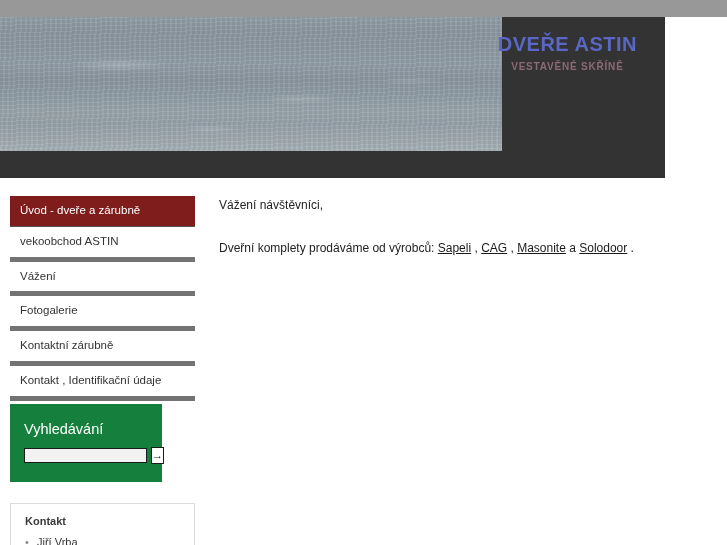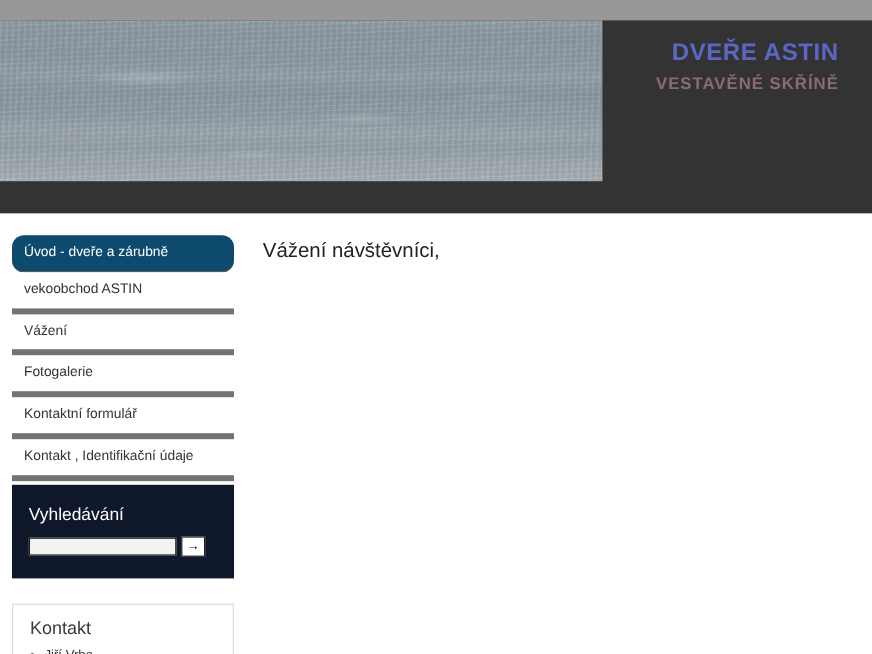--- a/index.html
+++ b/index.html
@@ -10,21 +10,21 @@
     height: 545px;
     overflow: hidden;
     background: #ffffff;
     font-family: "Liberation Sans", sans-serif;
   }
 
   
   #header-band {
     position: absolute;
     left: 0; top: 0;
-    width: 727px;
+    width: 665px;
     height: 178px;
     background: #333333;
   }
   #top-strip {
     position: absolute;
     left: 0; top: 0;
     width: 727px;
     height: 17px;
     background: #989898;
   }
@@ -82,24 +82,25 @@
   }
   #site-title {
     font-size: 20px;
     font-weight: bold;
     color: #5a67c4;
     letter-spacing: 0.5px;
     line-height: 1.15;
   }
   #site-subtitle {
     margin-top: 5px;
-    font-size: 14px;
+    font-size: 10px;
     font-weight: bold;
     color: #8b6b74;
     letter-spacing: 0.8px;
+    text-align: center;
   }
 
   
   #page {
     position: absolute;
     left: 0; top: 178px;
     width: 727px;
     height: 367px;
     background: #ffffff;
   }
@@ -114,34 +115,33 @@
   #nav-menu { list-style: none; margin: 0; padding: 0; }
   .nav-item {
     font-size: 11.5px;
     color: #333333;
     padding: 8px 0 8px 10px;
     border-bottom: 5px solid #737373;
     line-height: 1.2;
     cursor: pointer;
   }
   .nav-item.active {
-    background: #0c4a6e;
+    background: #7f1d1d;
     color: #ffffff;
     border-bottom: 1px solid #555555;
-    border-radius: 10px;
   }
 
   
   #search-panel {
     position: absolute;
     left: 10px;
     top: 226px;
-    width: 185px;
+    width: 152px;
     height: 78px;
-    background: #0f172a;
+    background: #15803d;
     padding: 18px 0 0 14px;
   }
   #search-heading {
     color: #ffffff;
     font-size: 14.5px;
     font-weight: normal;
     margin: 0 0 10px 0;
     line-height: 1;
   }
   #search-row { display: flex; align-items: center; gap: 4px; }
@@ -175,22 +175,22 @@
     top: 325px;
     width: 185px;
     height: 60px;
     background: #ffffff;
     border: 1px solid #dcdcdc;
     padding: 12px 14px 0 14px;
     overflow: hidden;
   }
   #kontakt-heading {
     margin: 0 0 8px 0;
-    font-size: 15px;
-    font-weight: normal;
+    font-size: 11px;
+    font-weight: bold;
     color: #3a3a3a;
     line-height: 1;
   }
   #kontakt-list {
     list-style: none;
     margin: 0;
     padding: 0;
   }
   #kontakt-list li {
     font-size: 11px;
@@ -208,21 +208,21 @@
 
   
   #content {
     position: absolute;
     left: 219px;
     top: 18px;
     width: 490px;
   }
   #content p {
     margin: 0 0 14px 0;
-    font-size: 17px;
+    font-size: 12px;
     color: #222222;
     line-height: 1.55;
   }
   #greeting-paragraph { margin-bottom: 24px !important; }
   .body-link {
     color: #1a1a1a;
     text-decoration: underline;
   }
 </style>
 </head>
@@ -238,21 +238,21 @@
 </div>
 
 <div id="page">
 
   <div id="sidebar">
     <ul id="nav-menu">
         <li class="nav-item active">Úvod - dveře a zárubně</li>
         <li class="nav-item">vekoobchod ASTIN</li>
         <li class="nav-item">Vážení</li>
         <li class="nav-item">Fotogalerie</li>
-        <li class="nav-item">Kontaktní formulář</li>
+        <li class="nav-item">Kontaktní zárubně</li>
         <li class="nav-item">Kontakt , Identifikační údaje</li>
       </ul>
   </div>
 
   <div id="search-panel">
     <h3 id="search-heading">Vyhledávání</h3>
     <div id="search-row">
       <input id="search-input" type="text" value="" style="">
       <button id="search-submit">→</button>
     </div>
@@ -260,15 +260,18 @@
 
   <div id="kontakt-panel">
     <h3 id="kontakt-heading">Kontakt</h3>
     <ul id="kontakt-list">
         <li>Jiří Vrba</li>
       </ul>
   </div>
 
   <div id="content">
     <p id="greeting-paragraph">Vážení návštěvníci,</p>
+    <p id="brands-paragraph">
+      <span>Dveřní komplety prodáváme od výrobců: </span><span id="brands-links"><a class="body-link" href="#">Sapeli</a><span> , </span><a class="body-link" href="#">CAG</a><span> , </span><a class="body-link" href="#">Masonite</a><span> a </span><a class="body-link" href="#">Solodoor</a><span> .</span></span>
+    </p>
   </div>
 
 </div>
 
 </body></html>

